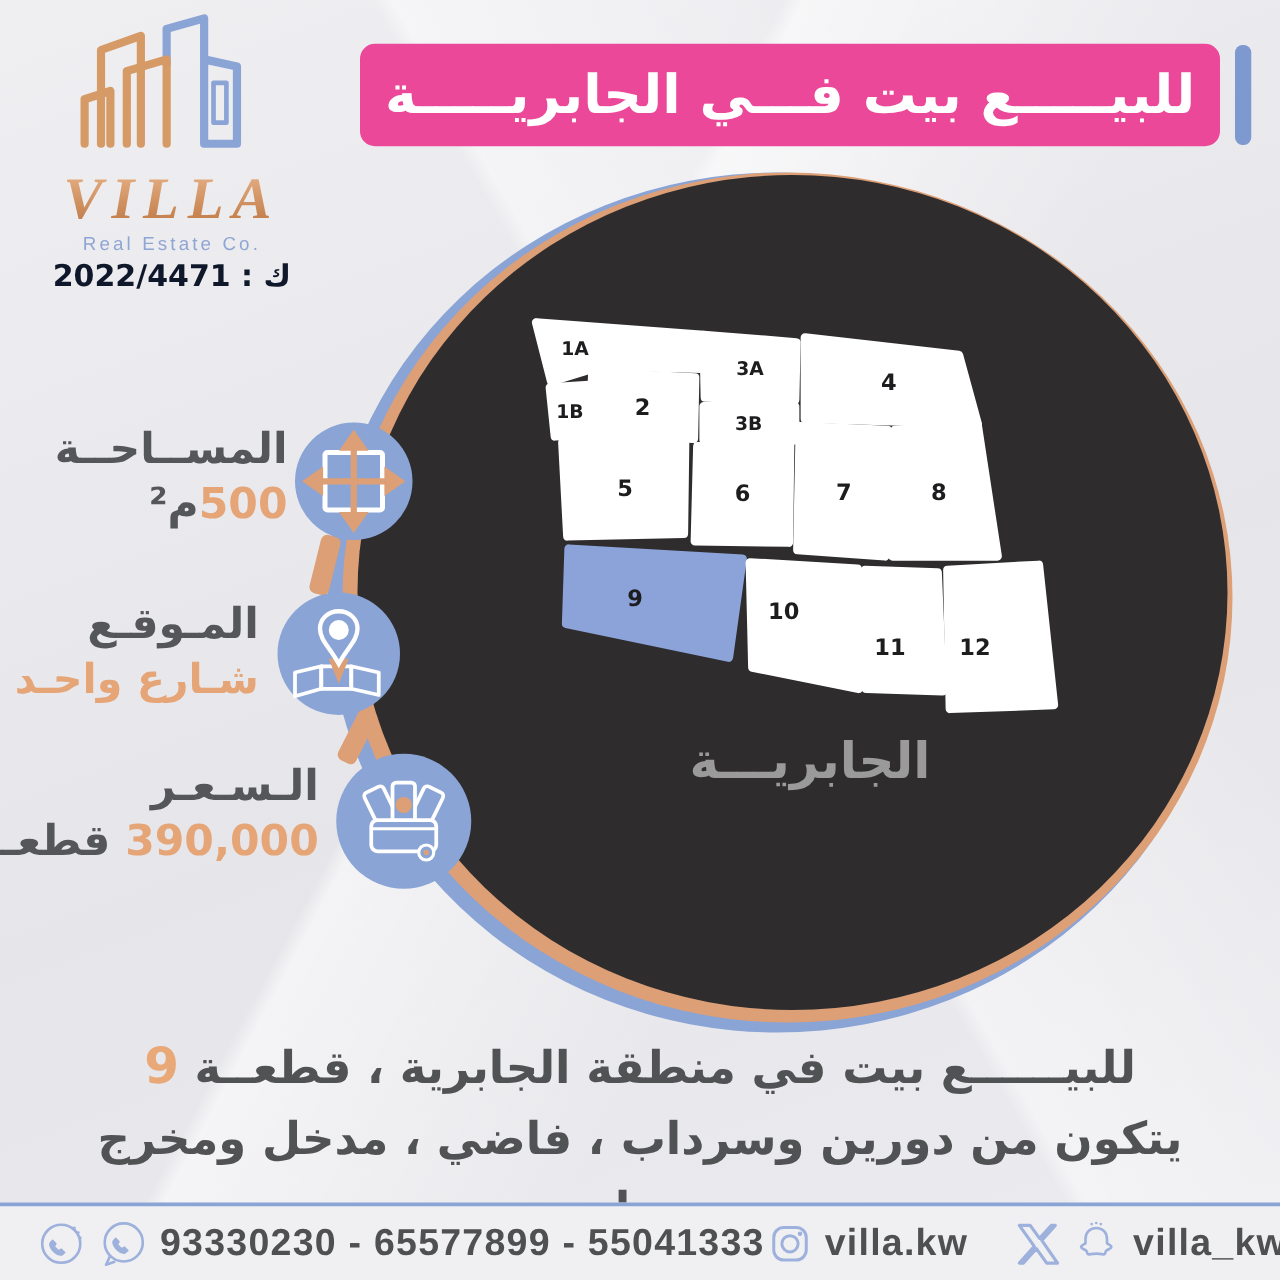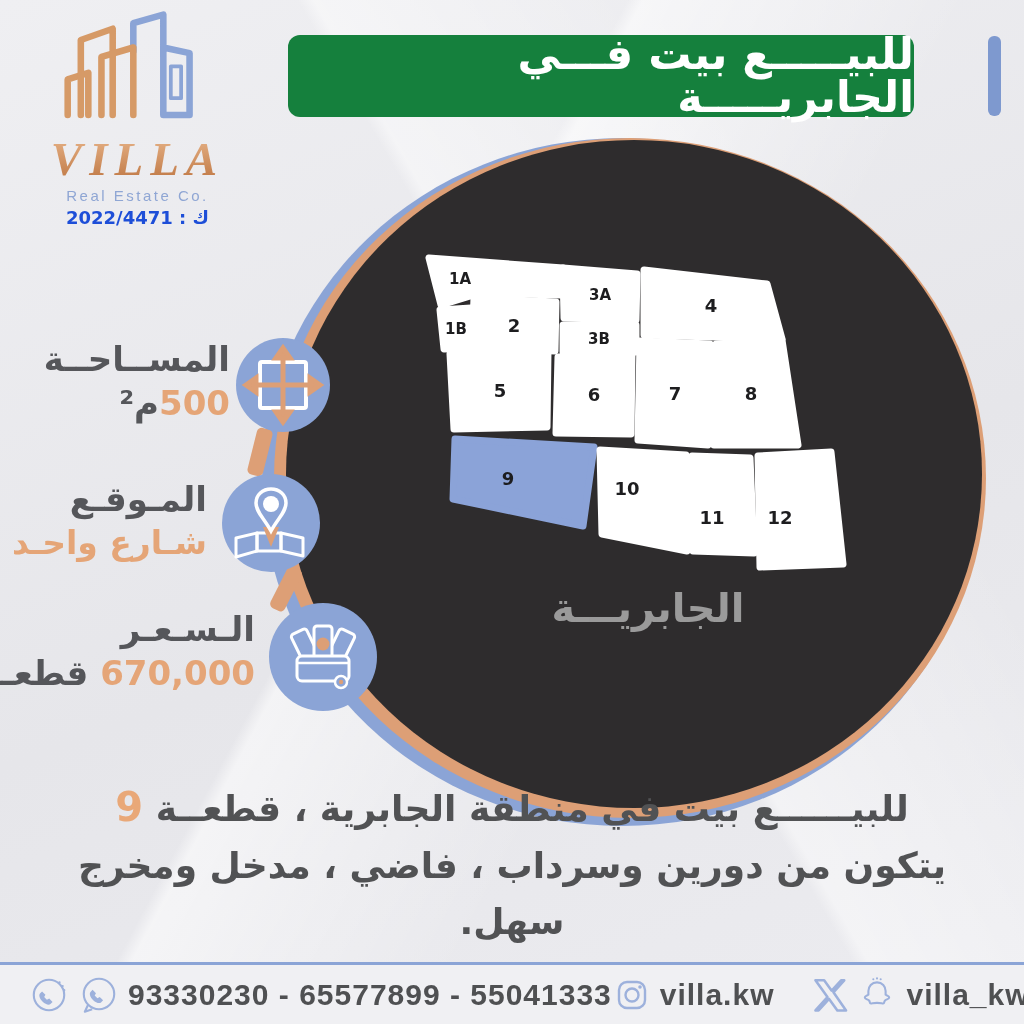--- a/index.html
+++ b/index.html
@@ -14,25 +14,25 @@
   .abs{position:absolute;}
 
   
   .logo-wrap{left:30px;top:10px;width:215px;text-align:center;}
   .logo-title{font-family:"Liberation Serif","DejaVu Serif",serif;font-weight:700;
     font-size:47px;letter-spacing:7px;line-height:1;margin-top:2px;color:#cd9264;
     background:linear-gradient(180deg,#e2ac80 10%,#c27c49 90%);
     -webkit-background-clip:text;background-clip:text;font-style:italic;-webkit-text-fill-color:transparent;}
   .logo-sub{font-family:"Liberation Sans",sans-serif;color:#8fa6d4;font-size:15px;
     letter-spacing:2.5px;margin-top:4px;}
-  .logo-license{direction:rtl;color:#1d4ed8;font-weight:700;font-size:18px;margin-top:3px;
+  .logo-license{direction:rtl;color:#0f172a;font-weight:700;font-size:24px;margin-top:3px;
     font-family:"DejaVu Sans",sans-serif;}
 
   
-  .banner{left:288px;top:35px;width:626px;height:82px;background:#15803d;
+  .banner{left:288px;top:35px;width:688px;height:82px;background:#ec4899;
     border-radius:12px;display:flex;align-items:center;justify-content:center;}
   .banner-title{direction:rtl;color:#ffffff;font-weight:700;font-size:43px;line-height:1;}
   .banner-accent{left:988px;top:36px;width:13px;height:80px;background:#7e99cf;border-radius:6px;}
 
   
   .scene{left:0;top:0;}
   .plot-label{font-family:"DejaVu Sans",sans-serif;font-weight:700;fill:#1d1d1f;text-anchor:middle;}
   .district-label{font-family:"DejaVu Sans",sans-serif;font-weight:700;font-size:40px;
     fill:#9a9a9a;text-anchor:middle;direction:rtl;}
 
@@ -40,21 +40,21 @@
   .info{text-align:right;direction:rtl;line-height:1.28;}
   .info .t{color:#55565a;font-weight:700;font-size:34px;}
   .info .v{font-weight:700;font-size:34px;color:#55565a;}
   .info .v .num{color:#e5a577;text-align:center;}
   .info-area{right:794px;top:338px;width:300px;}
   .info-loc{right:817px;top:478px;width:300px;}
   .info-loc .v{color:#e5a577;font-size:33px;}
   .info-price{right:769px;top:608px;width:320px;}
 
   
-  .desc{left:0;top:776px;width:1024px;padding:0 55px;box-sizing:border-box;
+  .desc{left:0;top:822px;width:1024px;padding:0 55px;box-sizing:border-box;
     direction:rtl;text-align:center;color:#515254;font-weight:700;font-size:36px;line-height:1.55;}
   .desc .hl{color:#e9a878;font-size:40px;}
 
   
   .footer{left:0;top:962px;width:1024px;height:62px;background:#f0f0f3;
     border-top:3px solid #8ba4d6;box-sizing:border-box;display:flex;align-items:center;
     justify-content:space-between;padding:0 28px;}
   .fgroup{display:flex;align-items:center;gap:8px;}
   .ftext{font-family:"Liberation Sans",sans-serif;font-weight:700;font-size:30px;color:#4f5052;
     letter-spacing:1px;white-space:nowrap;}
@@ -175,21 +175,21 @@
     <div class="v"><span class="num">500</span><span>م²</span></div>
   </div>
 
   <div class="abs info info-loc">
     <div class="t">المـوقـع</div>
     <div class="v">شـارع واحـد</div>
   </div>
 
   <div class="abs info info-price">
     <div class="t">الـسـعـر</div>
-    <div class="v"><span class="num">670,000</span> <span>قطعــة</span></div>
+    <div class="v"><span class="num">390,000</span> <span>قطعــة</span></div>
   </div>
 
   <div class="abs desc">
     <div><span>للبيــــــع بيت في منطقة الجابرية ، قطعــة </span><span class="hl">9</span></div>
     <div>يتكون من دورين وسرداب ، فاضي ، مدخل ومخرج سهل.</div>
   </div>
 
   <div class="abs footer">
     <div class="fgroup">
       <svg width="42" height="42" viewBox="0 0 40 40">

